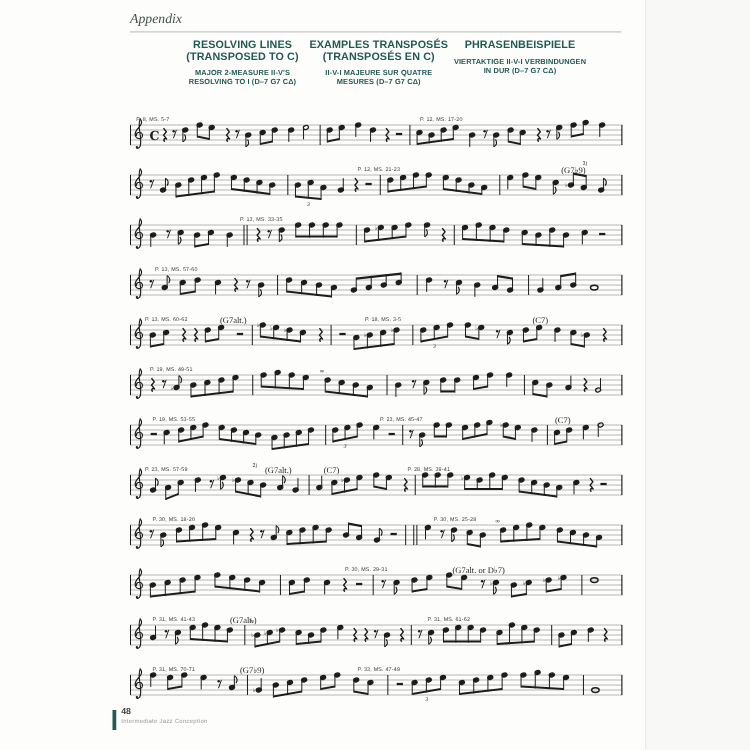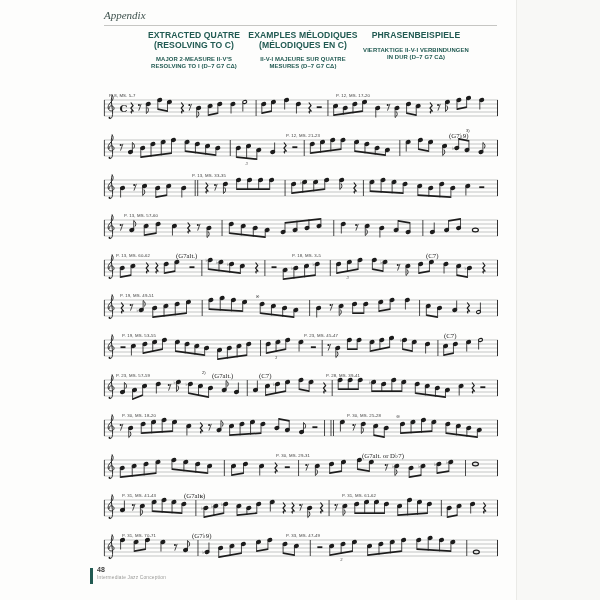--- a/index.html
+++ b/index.html
@@ -34,33 +34,33 @@
 
 <div class="page">
   <div class="right-margin"></div>
   <div class="page-edge"></div>
 
   <div class="appendix">Appendix</div>
   <div class="rule"></div>
 
   <div class="col c1">
     <div class="col-title">
-      <div>EXTRACTED QUATRE</div>
-      <div>(RESOLVING TO C)</div>
+      <div>RESOLVING LINES</div>
+      <div>(TRANSPOSED TO C)</div>
     </div>
     <div class="col-sub">
       <div>MAJOR 2-MEASURE II-V'S</div>
       <div>RESOLVING TO I (D–7  G7  CΔ)</div>
     </div>
   </div>
 
   <div class="col c2">
     <div class="col-title">
-      <div>EXAMPLES MÉLODIQUES</div>
-      <div>(MÉLODIQUES EN C)</div>
+      <div>EXAMPLES TRANSPOSÉS</div>
+      <div>(TRANSPOSÉS EN C)</div>
     </div>
     <div class="col-sub">
       <div>II-V-I MAJEURE SUR QUATRE</div>
       <div>MESURES (D–7  G7  CΔ)</div>
     </div>
   </div>
 
   <div class="col c3">
     <div class="col-title">
       <div>PHRASENBEISPIELE</div>

